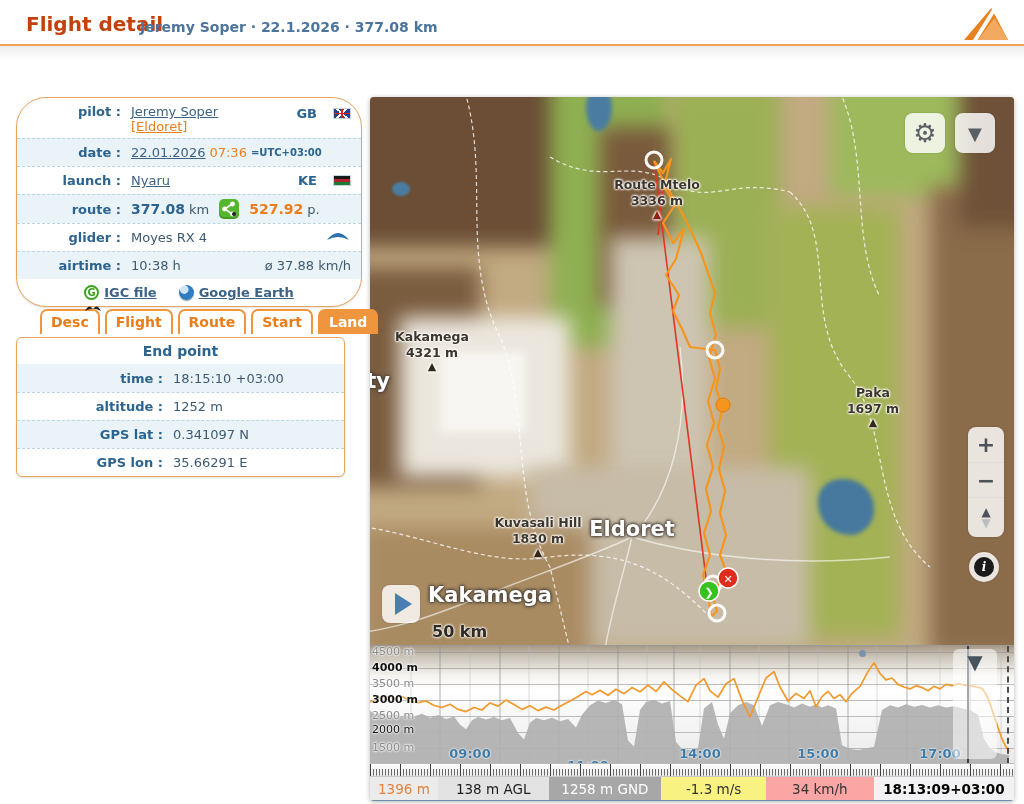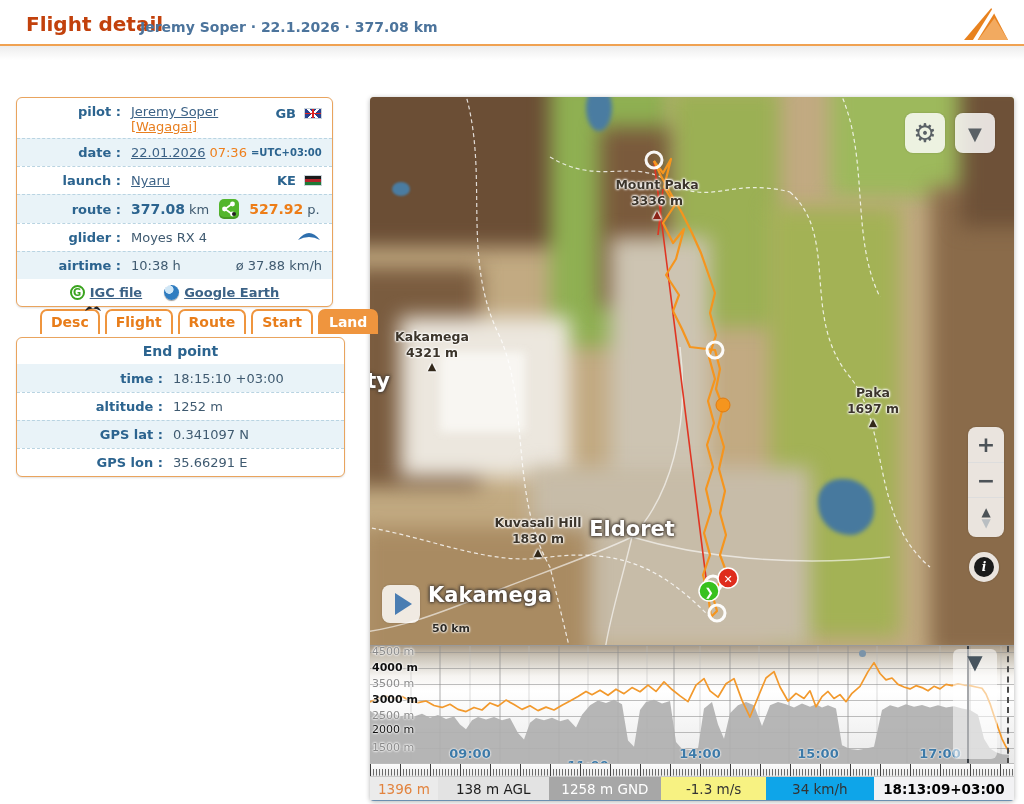--- a/index.html
+++ b/index.html
@@ -13,32 +13,32 @@
   .hdr-sub { position:absolute; left:140px; top:19px; font-size:14px; font-weight:bold; color:#4c749c; }
   .hdr-rule { position:absolute; left:0; top:44px; width:1024px; height:2px; background:#f0a252; }
   .hdr-fade { position:absolute; left:0; top:46px; width:1024px; height:14px; background:linear-gradient(#ededed,#ffffff); }
   .logo { position:absolute; right:12px; top:4px; width:52px; height:38px; }
   .logo .t1 { position:absolute; left:4px; top:4px; width:44px; height:32px; background:#e8821f; clip-path:polygon(62% 0,100% 100%,0 100%); }
   .logo .t2 { position:absolute; left:18px; top:14px; width:30px; height:22px; background:#f2aa60; clip-path:polygon(55% 0,100% 100%,0 100%); }
   .logo .stripe { position:absolute; left:22px; top:2px; width:4px; height:40px; background:#fff; transform:rotate(32deg); }
 
   
   .card { position:absolute; background:#fff; border:1px solid #e9a45e; border-radius:6px; box-shadow:0 1px 2px rgba(0,0,0,.12); overflow:hidden; }
-  .card1 { left:16px; top:97px; width:317px; }
+  .card1 { left:16px; top:97px; width:346px;border-radius:30px; }
   .card2 { left:16px; top:337px; width:329px; }
   .row { display:flex; align-items:center; padding:4px 10px; font-size:13px; min-height:28px; }
   .row + .row { border-top:1px dashed #b9d4e2; }
   .row.alt { background:#e9f3f8; }
   .lbl { width:104px; text-align:right; font-weight:bold; color:#2c648f; padding-right:10px; flex:none; }
   .val { color:#3f5a70; display:flex; align-items:center; flex:1; gap:4px; }
   a.dlink { color:#3c6286; text-decoration:underline; }
   a.olink { color:#e87e1e; text-decoration:underline; }
   .orange-t { color:#ee7f1c; }
   .tz { font-size:10px; font-weight:bold; color:#2c648f; }
-  .cc { margin-left:auto; font-weight:bold; color:#2c648f; display:flex; align-items:center; gap:8px; }
+  .cc { margin-left:auto; font-weight:bold; color:#2c648f; display:flex; align-items:center; gap:16px; }
   .flag { width:18px; height:11px; border:1px solid #cbd4da; flex:none; }
   .flag-gb { background:
       linear-gradient(0deg, transparent 42%, #d22 42% 58%, transparent 58%),
       linear-gradient(90deg, transparent 42%, #d22 42% 58%, transparent 58%),
       linear-gradient(45deg, transparent 44%, #fff 44% 56%, transparent 56%),
       linear-gradient(135deg, transparent 44%, #fff 44% 56%, transparent 56%),
       #28418f; }
   .flag-ke { background:linear-gradient(180deg,#1a1a1a 0 28%,#fff 28% 38%,#b2232a 38% 62%,#fff 62% 72%,#1e7a37 72% 100%); }
   .num-blue { font-weight:bold; color:#2c648f; font-size:14px; }
   .num-orange { font-weight:bold; color:#ed7d18; font-size:14px; }
@@ -64,21 +64,21 @@
   .panel { position:absolute; left:370px; top:97px; width:644px; height:704px; border-radius:4px; box-shadow:0 1px 5px rgba(0,0,0,.3); border-bottom:2px solid #6b8fb0; background:#fff; }
   .map { position:relative; width:644px; height:548px; overflow:hidden; border-radius:4px 4px 0 0; background:#c2aa82; }
   .patch { position:absolute; filter:blur(10px); }
   .map svg.overlay { position:absolute; left:0; top:0; z-index:2; }
   .map-label { position:absolute; z-index:3; text-align:center; transform:translate(-50%,0); pointer-events:none; }
   .map-label.peak { color:#3c352b; font-size:12.5px; font-weight:bold; line-height:1.25;
       text-shadow:0 0 2px #fff,0 0 2px #fff,0 0 3px #fff,0 0 3px #fff; }
   .map-label.peak .tri { font-size:11px; }
   .map-label.city { color:#fff; font-size:21px; font-weight:bold;
       text-shadow:0 0 3px #4a4038,0 0 3px #4a4038,0 0 4px #4a4038; }
-  .map-scale { position:absolute; z-index:3; color:#2e2a24; font-size:11px; font-weight:bold;
+  .map-scale { position:absolute; z-index:3; color:#2e2a24; font-size:16px; font-weight:bold;
       text-shadow:0 0 2px #fff,0 0 2px #fff,0 0 3px #fff; }
   .mbtn { position:absolute; z-index:4; background:rgba(255,255,255,.82); border-radius:8px;
       display:flex; align-items:center; justify-content:center; color:#5a6166; cursor:pointer;
       box-shadow:0 0 2px rgba(0,0,0,.2); }
   .gear-btn { left:535px; top:16px; width:40px; height:40px; font-size:26px; }
   .drop-btn { left:585px; top:16px; width:40px; height:40px; font-size:18px; }
   .zoomstack { position:absolute; left:598px; top:330px; width:36px; z-index:4; background:rgba(255,255,255,.82); border-radius:8px; box-shadow:0 0 2px rgba(0,0,0,.2); overflow:hidden; }
   .zbtn { height:35px; display:flex; align-items:center; justify-content:center; font-size:22px; font-weight:bold; color:#4c5257; cursor:pointer; }
   .zbtn + .zbtn { border-top:1px solid #ddd; }
   .panbtn { flex-direction:column; line-height:11px; font-size:12px; height:40px; }
@@ -107,21 +107,21 @@
       repeating-linear-gradient(90deg,#6a6a6a 0 1px,transparent 1px 3px) left bottom / 100% 55% repeat-x,
       linear-gradient(#fcfcfc,#ececec); border-top:1px solid #bbb; }
 
   
   .statusbar { width:644px; height:24px; display:flex; font-size:13.5px; align-items:stretch; border-top:1px solid #c9c9c9; background:#f0f0f2; }
   .seg { display:flex; align-items:center; justify-content:center; white-space:nowrap; padding:0 8px; }
   .seg-alt { width:68px; color:#e2833e; background:#ebebeb; }
   .seg-agl { width:112px; color:#1d1d1d; background:#e3e3e3; }
   .seg-gnd { width:114px; color:#fff; background:#a7a7a7; }
   .seg-vario { width:106px; color:#333; background:#f7f282; }
-  .seg-speed { width:109px; color:#333; background:#0ea5e9; }
+  .seg-speed { width:109px; color:#333; background:#fca5a5; }
   .seg-time { width:142px; color:#000; font-weight:bold; background:#f2f2f4; }
 </style>
 </head>
 <body>
 
 <div class="page">
 
   <div class="hdr">
     <span class="hdr-title">Flight detail</span>
     <span class="hdr-sub">Jeremy Soper · 22.1.2026 · 377.08 km</span>
@@ -132,21 +132,21 @@
     </div>
   </div>
   <div class="hdr-rule"></div>
   <div class="hdr-fade"></div>
 
   <div class="card card1">
     <div class="row" style="align-items:flex-start; padding-top:6px;">
       <span class="lbl">pilot :</span>
       <span class="val" style="display:block;">
         <a class="dlink" href="#">Jeremy Soper</a><br>
-        <a class="olink" href="#">[Wagagai]</a>
+        <a class="olink" href="#">[Eldoret]</a>
       </span>
       <span class="cc" style="align-self:flex-start; margin-top:2px;">
         <span>GB</span>
         <span class="flag flag-gb"></span>
       </span>
     </div>
     <div class="row alt">
       <span class="lbl">date :</span>
       <span class="val">
         <a class="dlink" href="#">22.01.2026</a>
@@ -307,21 +307,21 @@
         </div>
       </div>
       <div class="mbtn info-btn">
         <span class="info-core">i</span>
       </div>
       <div class="mbtn play-btn">
         <span class="play-tri"></span>
       </div>
       <div class="map-scale" style="left:62px;top:525px;">50 km</div>
     <div class="map-label peak" style="left: 287px; top: 80px;">
-          <div>Mount Paka</div>
+          <div>Route Mtelo</div>
           <div>3336 m</div>
           <div class="tri" style="color:#8a2418">▲</div>
         </div>
         <div class="map-label peak" style="left: 62px; top: 232px;">
           <div>Kakamega</div>
           <div>4321 m</div>
           <div class="tri" style="color:#32281a">▲</div>
         </div>
         <div class="map-label peak" style="left: 503px; top: 288px;">
           <div>Paka</div>

